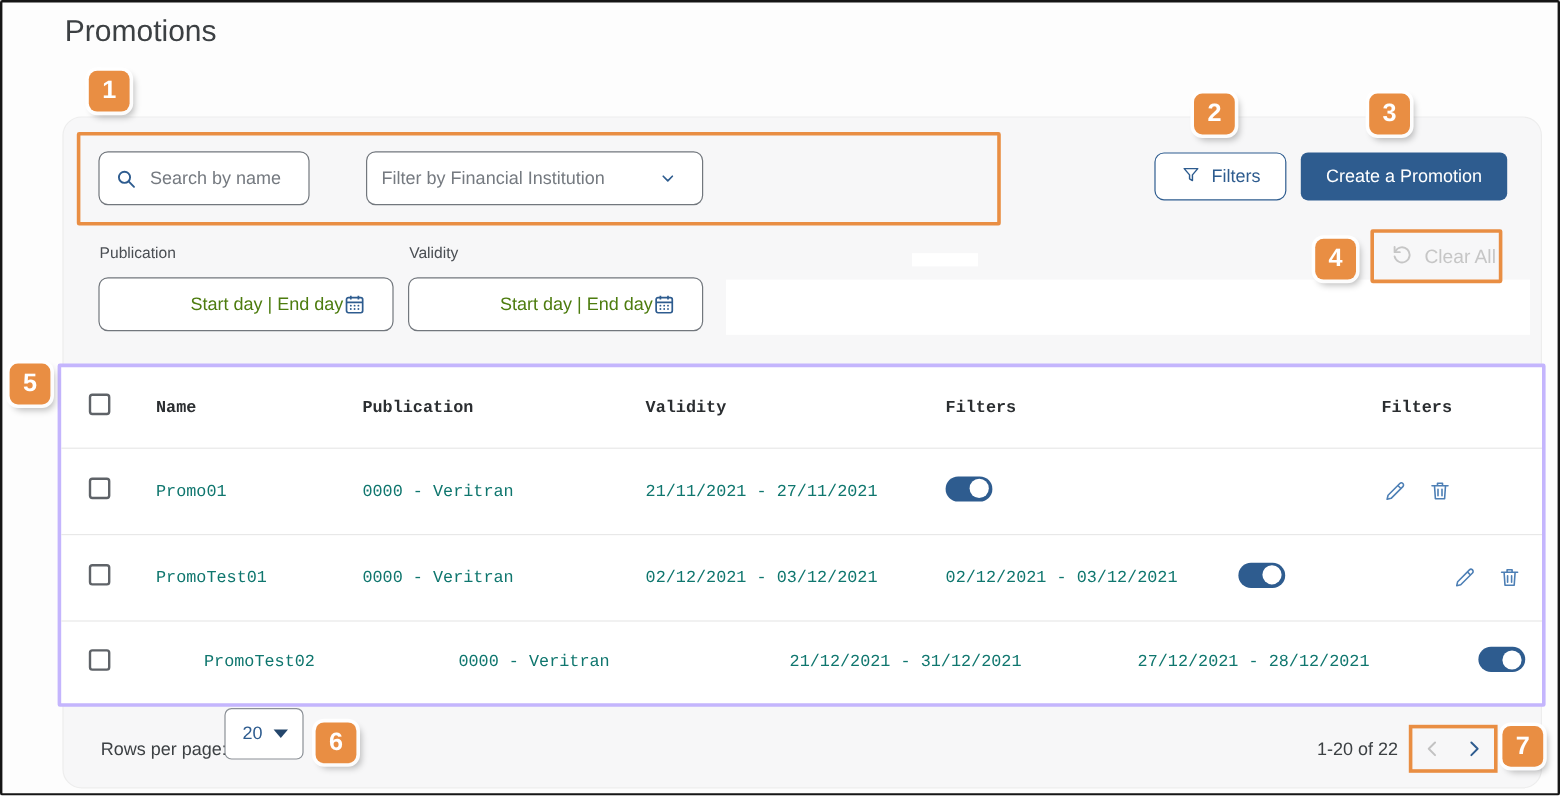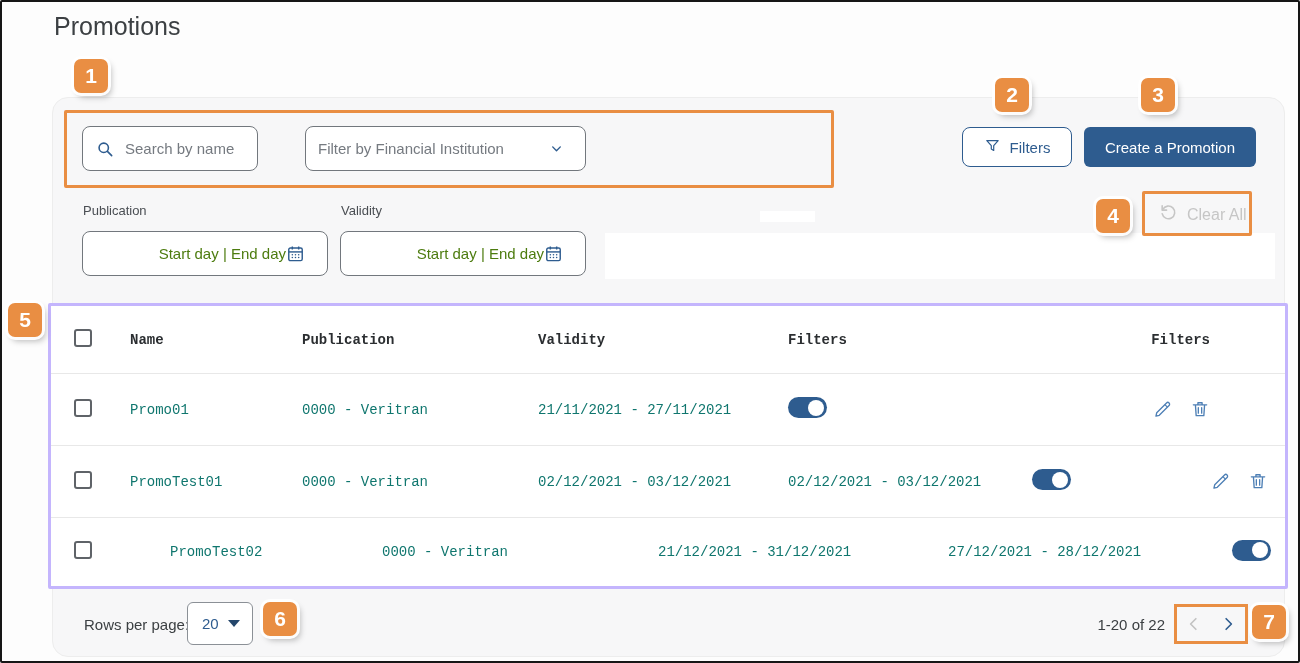--- a/index.html
+++ b/index.html
@@ -286,21 +286,21 @@
           <svg width="20" height="20" viewBox="0 0 24 24" fill="none" stroke="#4d7fb5" stroke-width="1.6" stroke-linecap="round" stroke-linejoin="round">
               <path d="M4 7h16M9.5 7V4.5h5V7M6.5 7l.9 13h9.2l.9-13M10 10.5v6.5M14 10.5v6.5"></path>
             </svg>
         </span>
       </div>
     </div>
   </div>
 
   <div class="rows-label" style="left:82px; top:614px;">Rows per page:</div>
 
-  <div class="rows-select" style="left:185px; top:600px;">
+  <div class="rows-select" style="left:185px; top:588px;">
     <span class="val">20</span>
     <span class="caret-down"></span>
   </div>
 
   <div class="range-text" style="left:1020px; top:614px; width:143px;">1-20 of 22</div>
 
   <div class="pager">
     <span class="icon-btn">
       <svg width="18" height="18" viewBox="0 0 24 24" fill="none" stroke="#c2c2c2" stroke-width="2.2" stroke-linecap="round" stroke-linejoin="round">
           <path d="M14.5 5l-7 7 7 7"></path>

